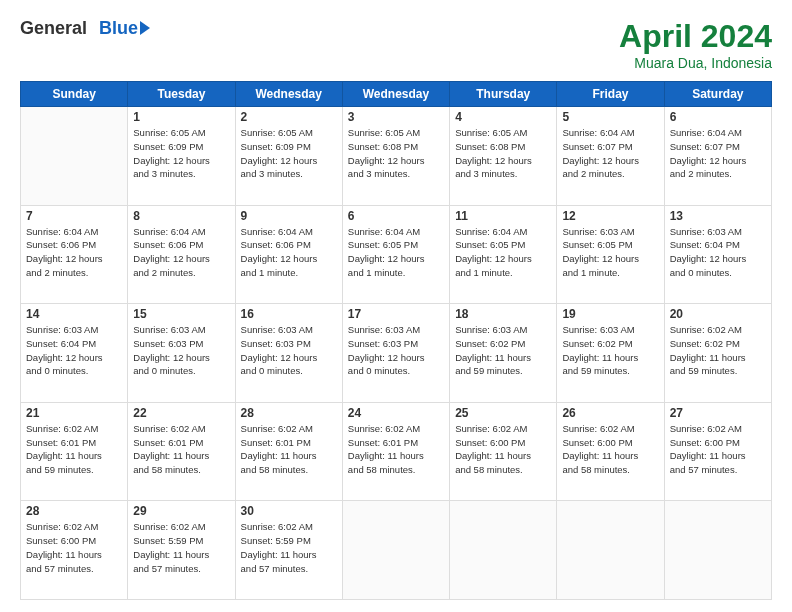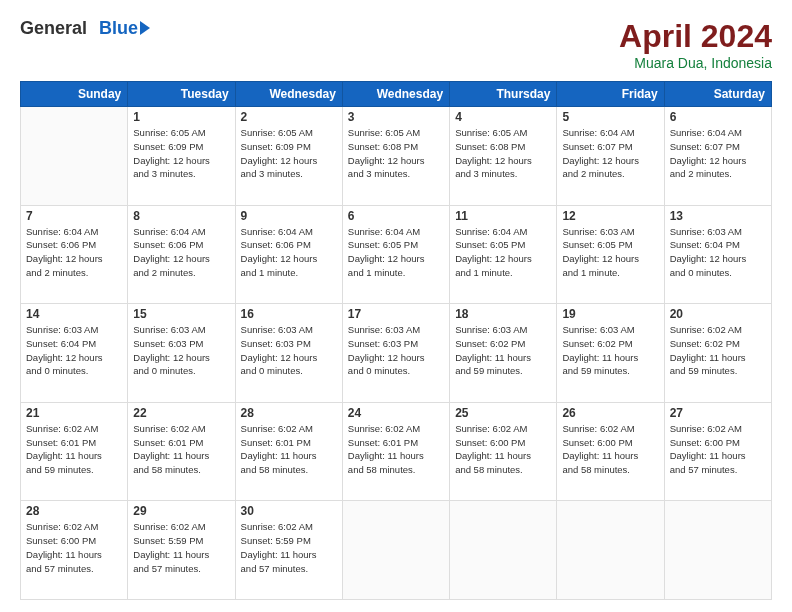--- a/index.html
+++ b/index.html
@@ -51,39 +51,39 @@
       border-bottom: 7px solid transparent;
       margin-left: 2px;
       margin-bottom: 2px;
     }
     .title-block {
       text-align: right;
     }
     .main-title {
       font-size: 32px;
       font-weight: bold;
-      color: #7f1d1d;
+      color: #15803d;
     }
     .subtitle {
       font-size: 14px;
       color: #15803d;
     }
     .calendar {
       flex: 1;
       border: 1px solid #ccc;
       border-collapse: collapse;
       width: 100%;
       table-layout: fixed;
     }
     .calendar th {
       background-color: #1565c0;
       color: #fff;
       font-size: 12px;
       font-weight: bold;
-      text-align: right;
+      text-align: center;
       padding: 5px 6px;
       border: 1px solid #1155a0;
     }
     .calendar td {
       border: 1px solid #ddd;
       vertical-align: top;
       padding: 3px 5px;
       font-size: 10px;
       color: #333;
       height: 88px;

